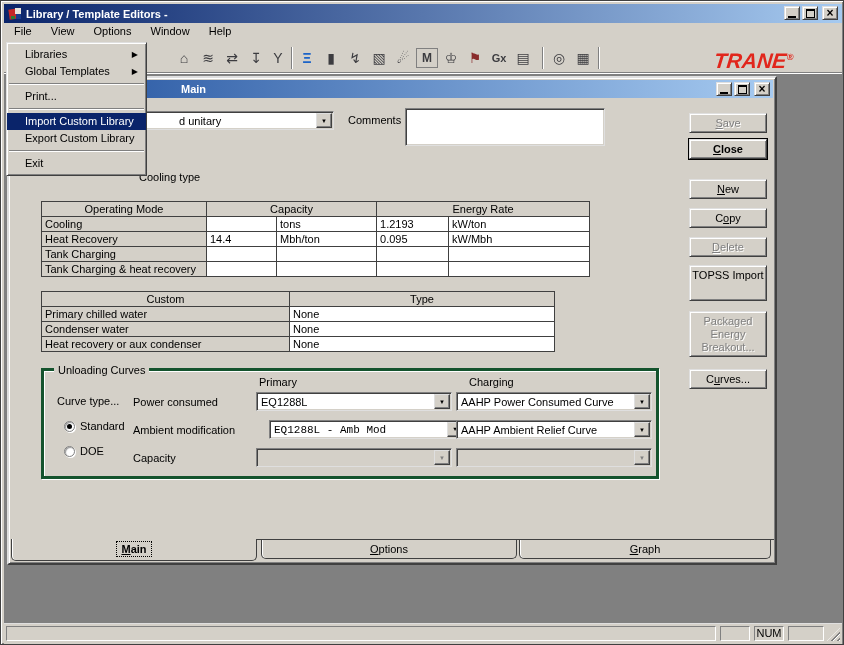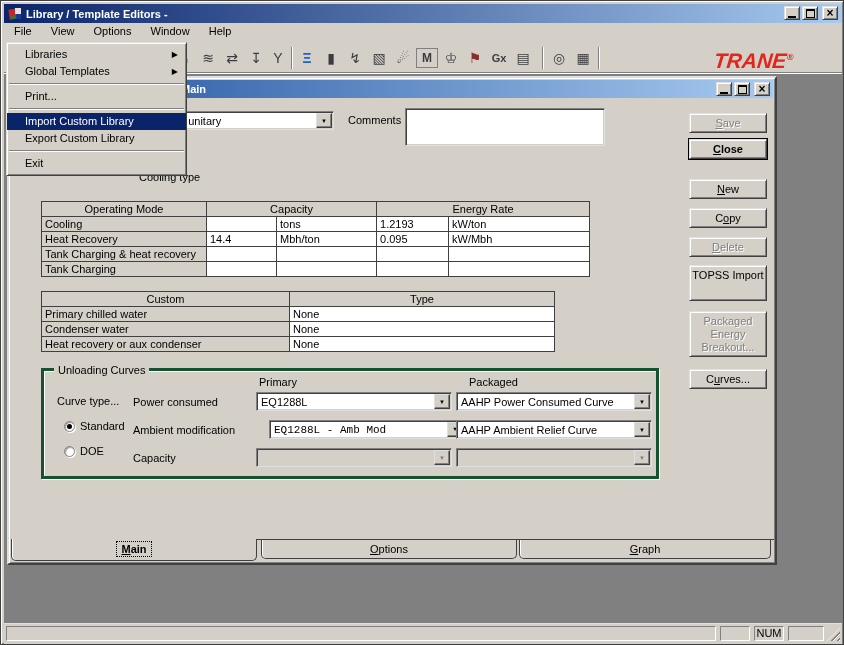--- a/index.html
+++ b/index.html
@@ -23,21 +23,21 @@
   .titlebar { position:absolute; background:linear-gradient(90deg,#0a246a,#a6caf0);
               color:#fff; font-weight:bold; display:flex; align-items:center; }
   .capbtn { width:16px; height:14px; background:#d4d0c8; border:1px solid;
             border-color:#dfdfdf #404040 #404040 #dfdfdf; box-shadow: inset 1px 1px 0 #fff, inset -1px -1px 0 #808080;
             display:flex; align-items:center; justify-content:center; color:#000; font-weight:bold; }
   .ico-min { width:8px; height:2px; background:#000; margin-top:7px; }
   .ico-max { width:9px; height:9px; border:1px solid #000; border-top-width:2px; }
   .ico-close { font-size:12px; line-height:10px; font-weight:bold; }
   
   .menubar-item { padding:2px 8px; display:inline-block; cursor:default; }
-  #file-menu { position:absolute; left:5px; top:41px; width:181px; height:134px; z-index:50;
+  #file-menu { position:absolute; left:5px; top:41px; width:141px; height:134px; z-index:50;
                background:#d4d0c8; border:1px solid; border-color:#dfdfdf #404040 #404040 #dfdfdf;
                box-shadow: inset 1px 1px 0 #fff, inset -1px -1px 0 #808080; padding-top:3px; }
   .mi { position:relative; height:17px; line-height:17px; padding-left:18px; }
   .mi .sub-arrow { position:absolute; right:8px; top:0; font-size:8px; }
   .mi.hilite { background:#0a246a; color:#fff; }
   .msep { height:1px; margin:3px 2px; border-top:1px solid #808080; border-bottom:1px solid #fff; }
   
   .tbico { position:absolute; top:46px; width:22px; height:22px; display:flex; align-items:center;
            justify-content:center; font-size:14px; color:#3c3c40; }
   .tbsep { position:absolute; top:46px; width:2px; height:22px; border-left:1px solid #808080; border-right:1px solid #fff; }
@@ -189,28 +189,28 @@
       <td class="cell">kW/ton</td>
     </tr>
     <tr>
       <td class="rowhdr">Heat Recovery</td>
       <td class="cell">14.4</td>
       <td class="cell">Mbh/ton</td>
       <td class="cell">0.095</td>
       <td class="cell">kW/Mbh</td>
     </tr>
     <tr>
+      <td class="rowhdr">Tank Charging</td>
+      <td class="cell"></td>
+      <td class="cell"></td>
+      <td class="cell"></td>
+      <td class="cell"></td>
+    </tr>
+    <tr>
       <td class="rowhdr">Tank Charging &amp; heat recovery</td>
-      <td class="cell"></td>
-      <td class="cell"></td>
-      <td class="cell"></td>
-      <td class="cell"></td>
-    </tr>
-    <tr>
-      <td class="rowhdr">Tank Charging</td>
       <td class="cell"></td>
       <td class="cell"></td>
       <td class="cell"></td>
       <td class="cell"></td>
     </tr>
   </tbody>
     </table>
 
   <table class="grid" style="left:40px; top:290px; width:513px;">
     <colgroup>
@@ -234,21 +234,21 @@
       <td class="rowhdr">Heat recovery or aux condenser</td>
       <td class="cell">None</td>
     </tr>
   </tbody>
     </table>
 
   <div class="groupbox" style="left:40px; top:367px; width:618px; height:111px;">
     <span class="gb-label">Unloading Curves</span>
   </div>
   <span class="lbl" style="left:258px; top:375px;">Primary</span>
-  <span class="lbl" style="left:468px; top:375px;">Packaged</span>
+  <span class="lbl" style="left:468px; top:375px;">Charging</span>
   <span class="lbl" style="left:56px; top:394px;">Curve type...</span>
 
   <div class="radio" style="left:63px; top:420px;">
       <div class="dot"></div>
     </div>
   <span class="lbl" style="left:79px; top:419px;">Standard</span>
   <div class="radio" style="left:63px; top:445px;"></div>
   <span class="lbl" style="left:79px; top:444px;">DOE</span>
 
   <span class="lbl" style="left:132px; top:395px;">Power consumed</span>

